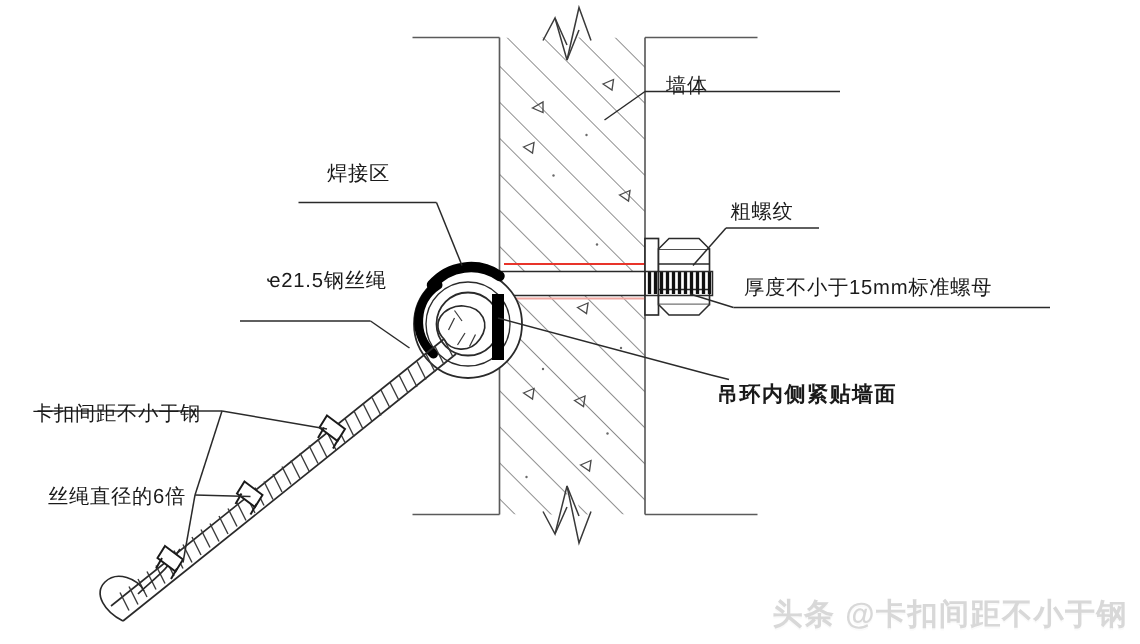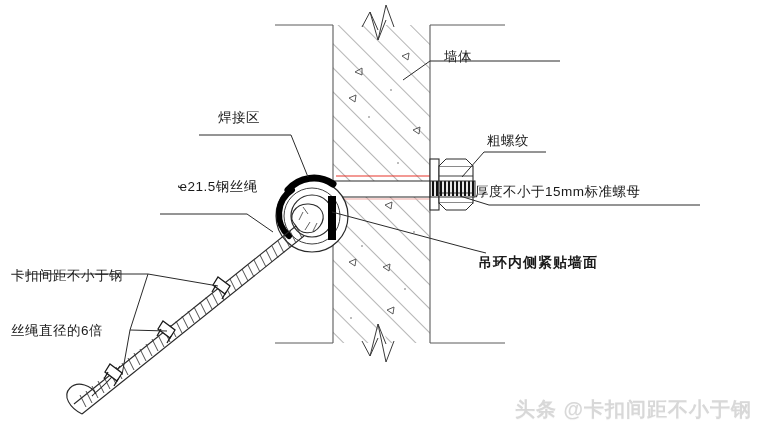--- a/index.html
+++ b/index.html
@@ -271,29 +271,29 @@
     </g>
 
     <g stroke="#2a2a2a" stroke-width="1" fill="none">
       <line x1="474" y1="250" x2="332" y2="212"></line>
       <path d="M474,250 L486,253"></path>
     </g>
   </svg>
 
   <div class="lbl lbl-sm" style="left:444px; top:48px;">墙体</div>
 
-  <div class="lbl lbl-sm" style="left:218px; top:109px;">焊接区</div>
+  <div class="lbl lbl-sm" style="left:218px; top:109px;font-family:Liberation Mono, monospace;">焊接区</div>
 
   <div class="lbl lbl-sm" style="left:158px; top:178px;margin-left:20px;">ҽ21.5钢丝绳</div>
 
   <div class="lbl lbl-sm" style="left:487px; top:132px;text-align:right;">粗螺纹</div>
 
-  <div class="lbl lbl-sm" style="left:475px; top:183px;">厚度不小于15mm标准螺母</div>
-
-  <div class="lbl lbl-multi" style="left:11px; top:231px;">
+  <div class="lbl lbl-sm" style="left:496px; top:183px;">厚度不小于15mm标准螺母</div>
+
+  <div class="lbl lbl-multi" style="left:22px; top:231px;text-align:center;">
     <div>卡扣间距不小于钢</div>
     <div>丝绳直径的6倍</div>
   </div>
 
   <div class="lbl lbl-bold" style="left:478px; top:254px;">吊环内侧紧贴墙面</div>
 
   <div id="watermark">头条 @卡扣间距不小于钢</div>
 
 </div>
 

